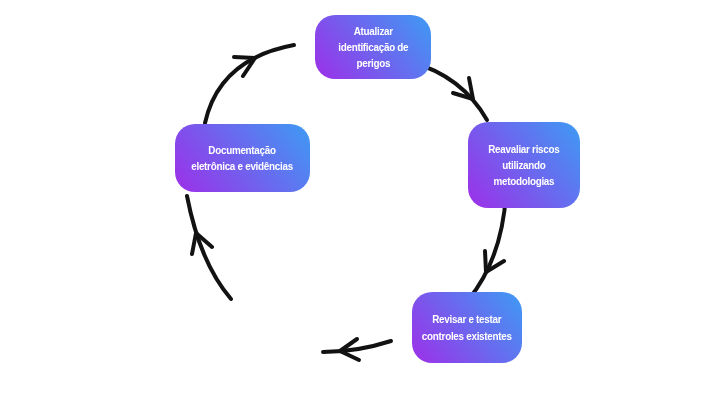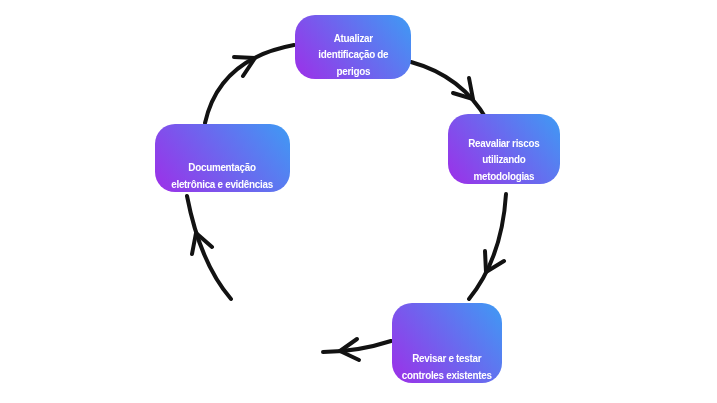--- a/index.html
+++ b/index.html
@@ -13,35 +13,36 @@
     fill:none;
     stroke:var(--arrow,#121212);
     stroke-width:4;
     stroke-linecap:round;
     stroke-linejoin:round;
   }
   .step{
     position:absolute;
     border-radius:20px;
     background:linear-gradient(52deg,var(--gradient-start,#9D2FE8),var(--gradient-end,#3E9BF4));
-    display:flex;align-items:flex-end;justify-content:center;
+    display:flex;align-items:center;justify-content:center;
     text-align:center;
     color:var(--text,#ffffff);
     font-weight:bold;
+    margin-left:20px;
   }
   .step-label{
     font-size:10.5px;
     line-height:1.55;
     letter-spacing:-0.3px;
     white-space:pre-line;
     transform:scaleX(0.94);
   }
   .step-top{left:295px;top:15px;width:116px;height:64px;}
-  .step-right{left:448px;top:114px;width:112px;height:70px;}
-  .step-bottom-right{left:392px;top:303px;width:110px;height:80px;}
+  .step-right{left:448px;top:122px;width:112px;height:86px;}
+  .step-bottom-right{left:392px;top:292px;width:110px;height:71px;}
   .step-bottom-left{left:213px;top:301px;width:110px;height:72px;}
   .step-left{left:155px;top:124px;width:135px;height:68px;}
 </style>
 </head>
 <body>
 
 <div class="canvas">
 
   <svg class="arrows" viewBox="0 0 717 403" xmlns="http://www.w3.org/2000/svg">
     <g>

